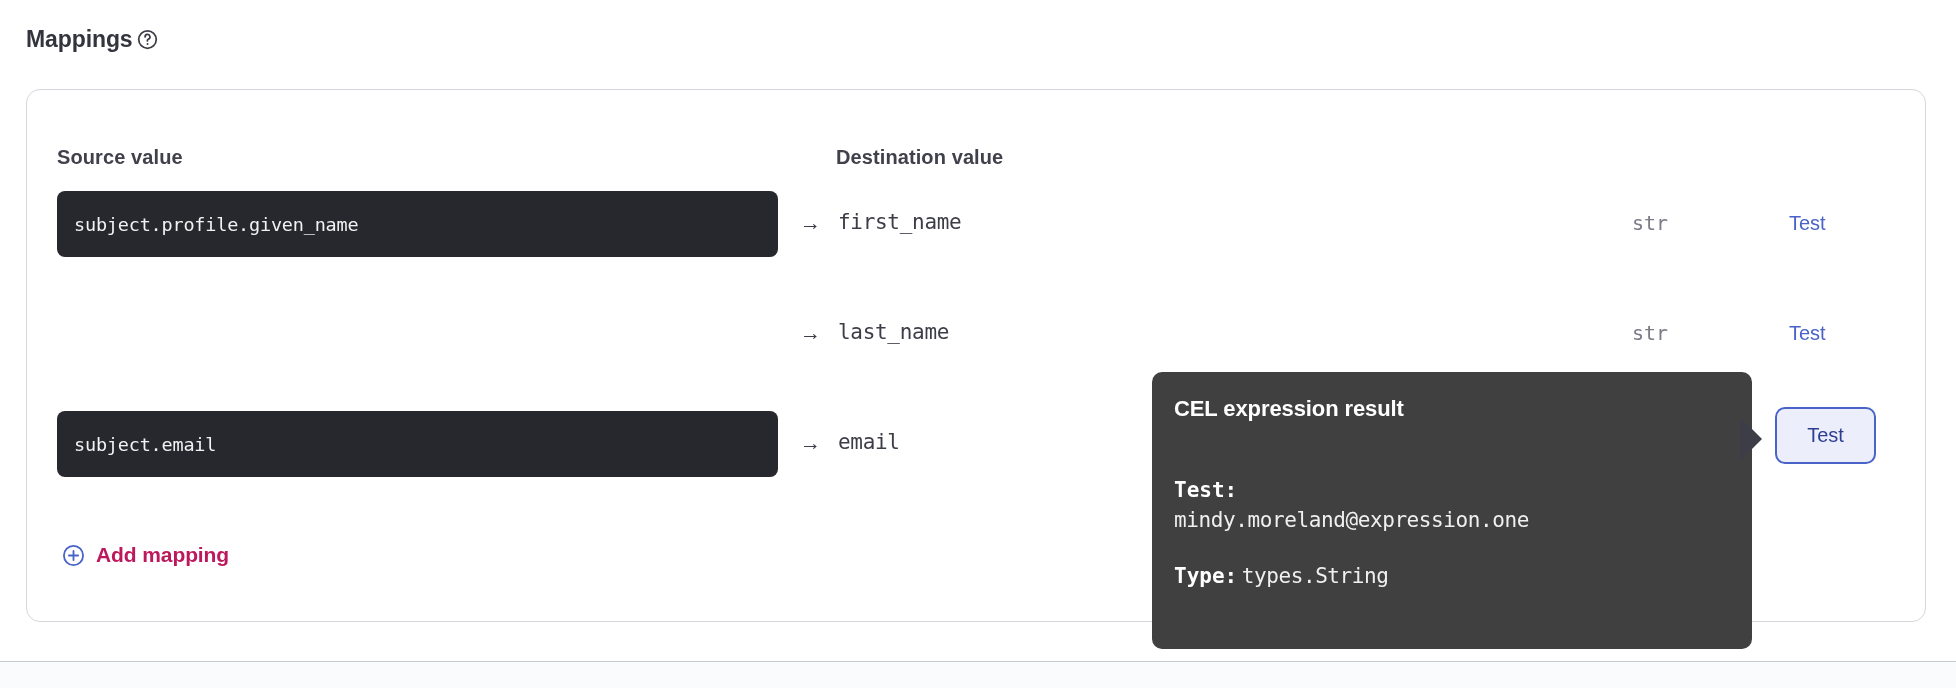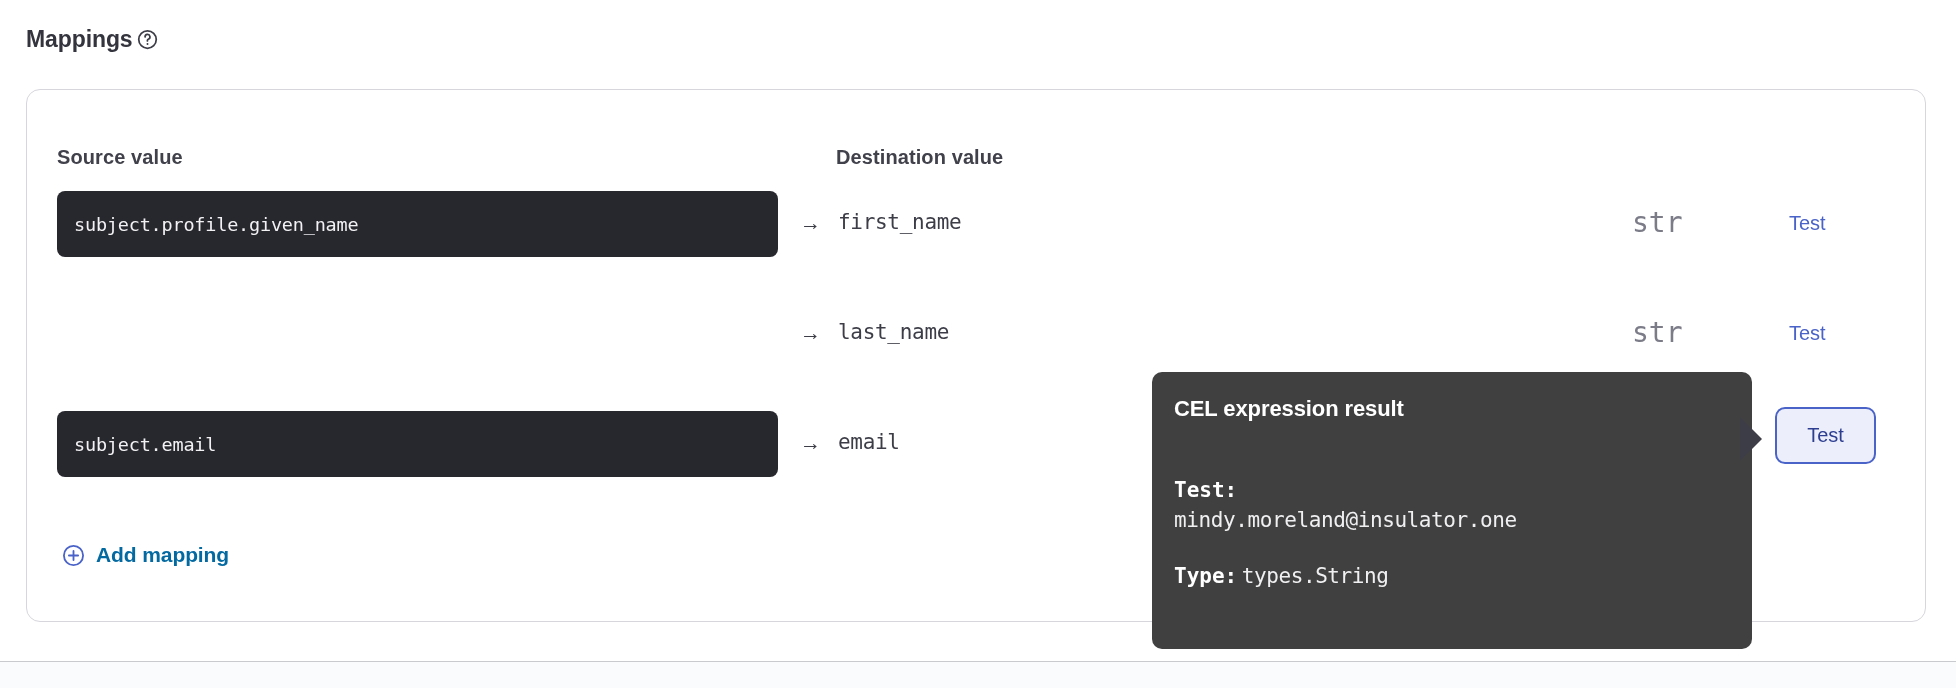--- a/index.html
+++ b/index.html
@@ -112,21 +112,21 @@
     color: #3c3d47;
     letter-spacing: -0.3px;
     line-height: 32px;
     white-space: nowrap;
   }
   .type-text {
     position: absolute;
     left: 1632px;
     top: 17px;
     font-family: "DejaVu Sans Mono", monospace;
-    font-size: 28px;
+    font-size: 20px;
     color: #7b7c88;
     line-height: 30px;
   }
   .test-link {
     position: absolute;
     left: 1789px;
     top: 17px;
     font-size: 20px;
     color: #4a63c8;
     line-height: 30px;
@@ -160,21 +160,21 @@
     top: 543px;
     display: flex;
     align-items: center;
     gap: 11px;
     cursor: pointer;
   }
   .plus-icon { width: 23px; height: 23px; display: block; }
   .add-mapping-label {
     font-size: 21px;
     font-weight: bold;
-    color: #0369a1;
+    color: #be185d;
     letter-spacing: -0.1px;
   }
 
   
   .tooltip {
     position: absolute;
     left: 1152px;
     top: 372px;
     width: 600px;
     height: 277px;
@@ -292,21 +292,21 @@
     </svg>
   </span>
   <span class="add-mapping-label">Add mapping</span>
 </div>
 
 <div class="tooltip-arrow"></div>
 <div class="tooltip">
   <div class="tooltip-title">CEL expression result</div>
   <div class="tt-block">
     <div class="tt-label">Test:</div>
-    <div class="tt-value">mindy.moreland@insulator.one</div>
+    <div class="tt-value">mindy.moreland@expression.one</div>
   </div>
   <div class="tt-block">
     <span class="tt-label">Type:</span>
     <span class="tt-value">types.String</span>
   </div>
 </div>
 
 <div class="divider"></div>
 <div class="footer-band"></div>
 

